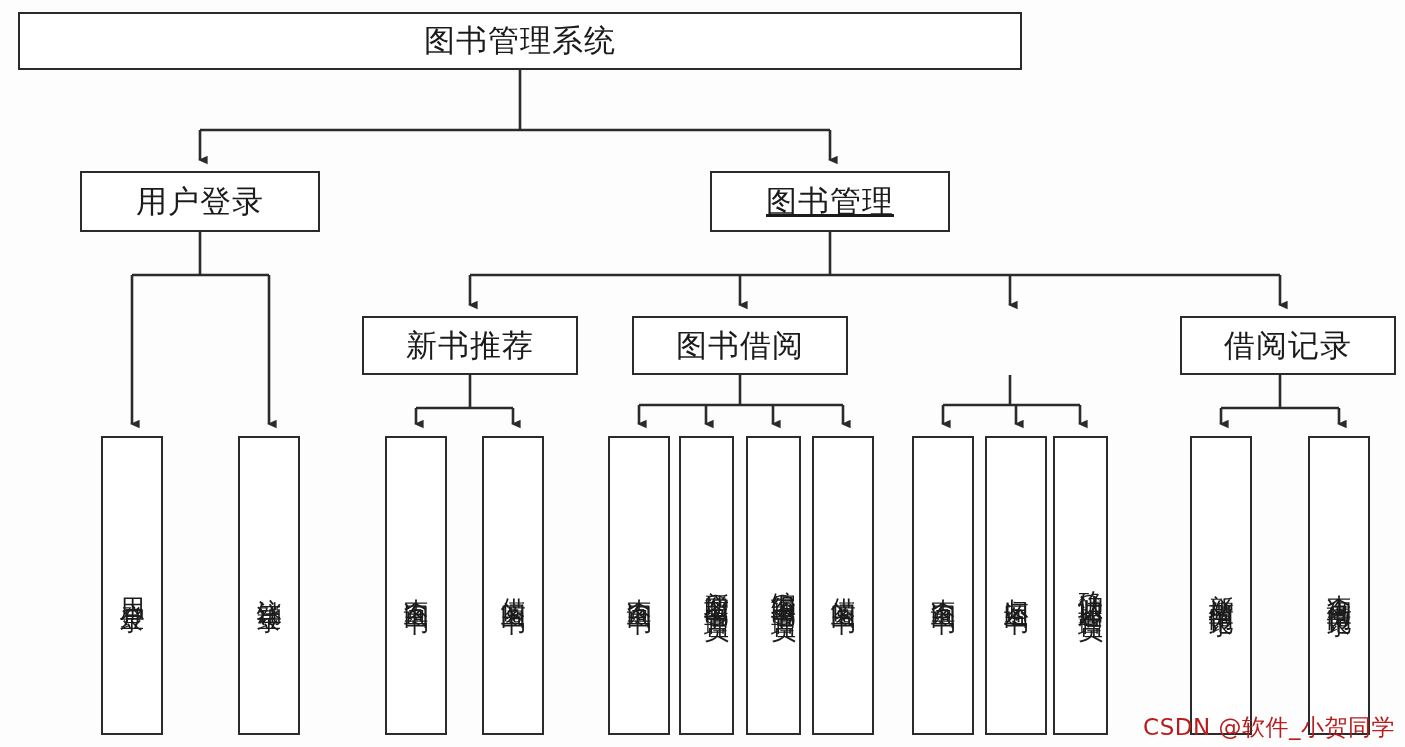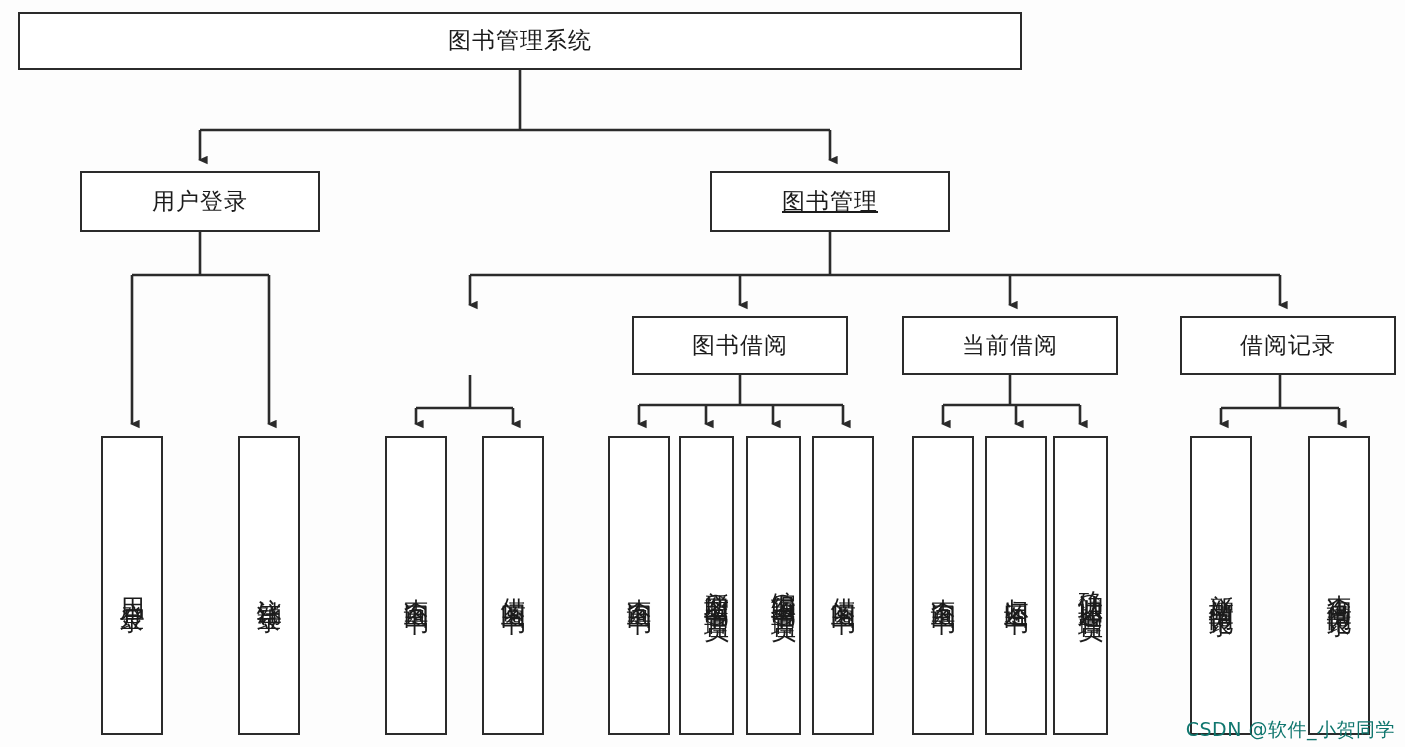--- a/index.html
+++ b/index.html
@@ -29,21 +29,21 @@
     position: absolute;
     box-sizing: border-box;
     border: 2.5px solid #2b2b2b;
     background: #ffffff;
     display: flex;
     align-items: center;
     justify-content: center;
     color: #1b1b1b;
   }
   .node-h {
-    font-size: 23px;
+    font-size: 31px;
     letter-spacing: 1px;
     line-height: 1.2;
   }
   .node-v {
     writing-mode: vertical-rl;
     text-orientation: upright;
     font-size: 25px;
     line-height: 1.25;
     letter-spacing: 4px;
     align-items: flex-start;
@@ -52,22 +52,22 @@
     white-space: nowrap;
   }
   .node-v.center {
     align-items: center;
     padding-top: 0;
   }
   .watermark {
     position: absolute;
     right: 10px;
     bottom: 4px;
-    font-size: 19px;
-    color: #0f766e;
+    font-size: 23px;
+    color: #b91c1c;
     letter-spacing: 0.5px;
     white-space: nowrap;
     font-family: "DejaVu Sans", "Liberation Sans", sans-serif;
   }
 </style>
 </head>
 <body>
 
 <div id="canvas">
 
@@ -119,22 +119,22 @@
       <path d="M1221,408 L1221,424" marker-end="url(#arrow)"></path>
       <path d="M1339,408 L1339,424" marker-end="url(#arrow)"></path>
     </g>
   </svg>
 
   <div class="node node-h" style="left: 18px; top: 12px; width: 1004px; height: 58px;">图书管理系统</div>
 
   <div class="node node-h" style="left: 80px; top: 171px; width: 240px; height: 61px;">用户登录</div>
   <div class="node node-h" style="left: 710px; top: 171px; width: 240px; height: 61px; text-decoration: underline;">图书管理</div>
 
+  <div class="node node-h" style="left: 362px; top: 316px; width: 216px; height: 59px;">新书推荐</div>
   <div class="node node-h" style="left: 632px; top: 316px; width: 216px; height: 59px;">图书借阅</div>
-  <div class="node node-h" style="left: 902px; top: 316px; width: 216px; height: 59px;">当前借阅</div>
   <div class="node node-h" style="left: 1172px; top: 316px; width: 216px; height: 59px; margin-left: 8px;">借阅记录</div>
 
   <div class="node node-v center" style="left: 101px; top: 436px; width: 62px; height: 299px;">用户登录</div>
   <div class="node node-v center" style="left: 238px; top: 436px; width: 62px; height: 299px;">注销登录</div>
   <div class="node node-v center" style="left: 385px; top: 436px; width: 62px; height: 299px;">查询图书</div>
   <div class="node node-v center" style="left: 482px; top: 436px; width: 62px; height: 299px;">借阅图书</div>
   <div class="node node-v center" style="left: 608px; top: 436px; width: 62px; height: 299px;">查询图书</div>
   <div class="node node-v" style="left: 679px; top: 436px; width: 55px; height: 299px;">新增图书（管理员）</div>
   <div class="node node-v" style="left: 746px; top: 436px; width: 55px; height: 299px;">编辑图书（管理员）</div>
   <div class="node node-v center" style="left: 812px; top: 436px; width: 62px; height: 299px;">借阅图书</div>

